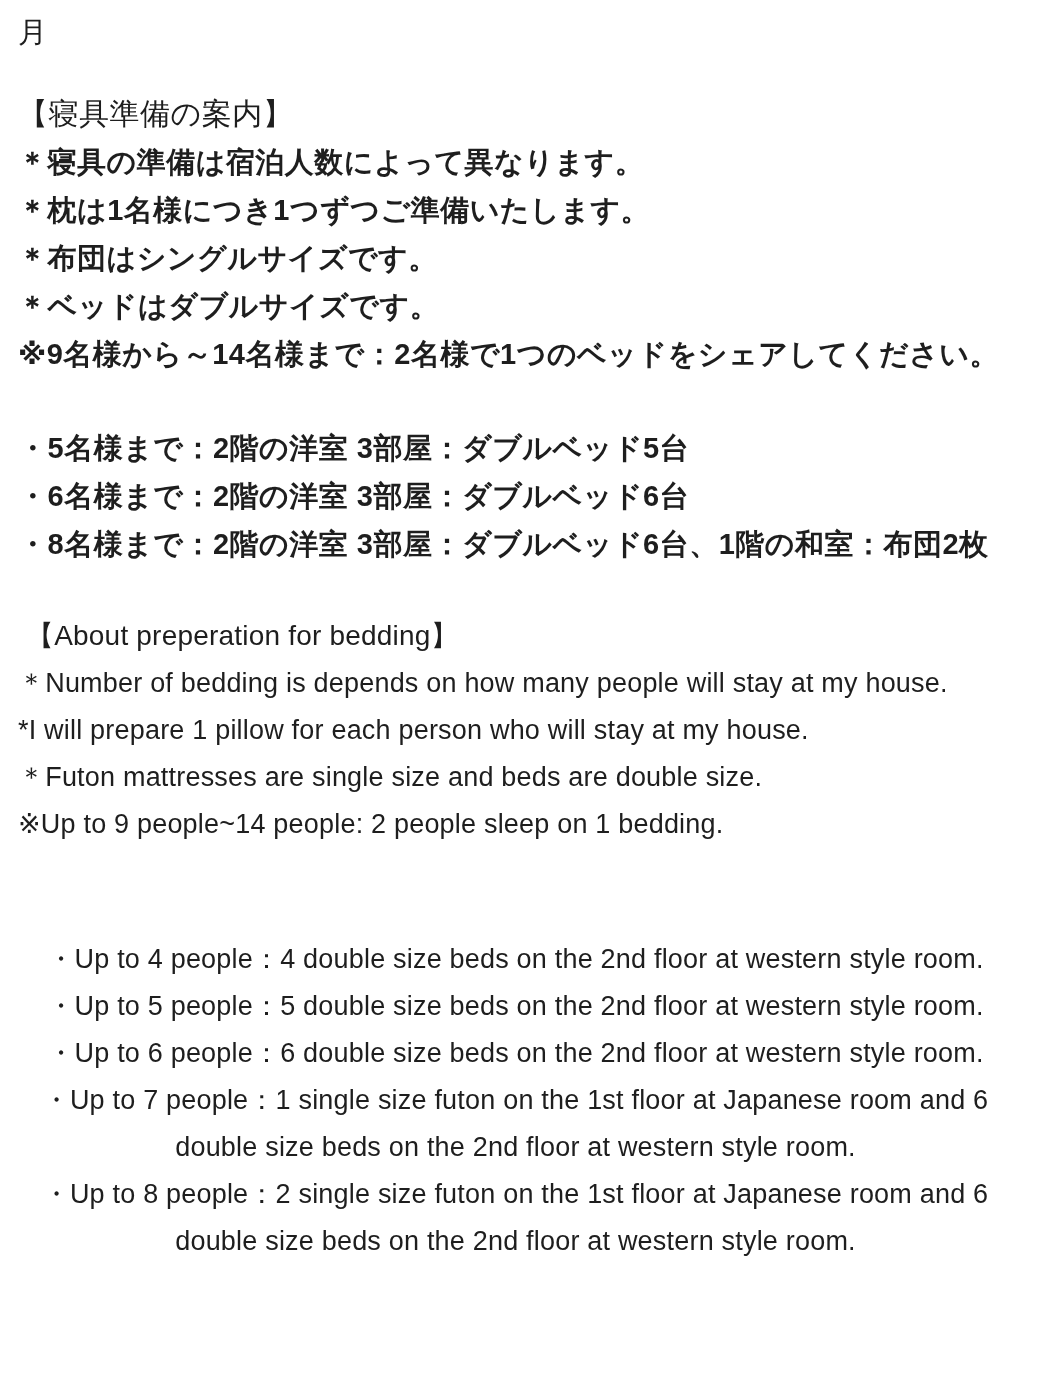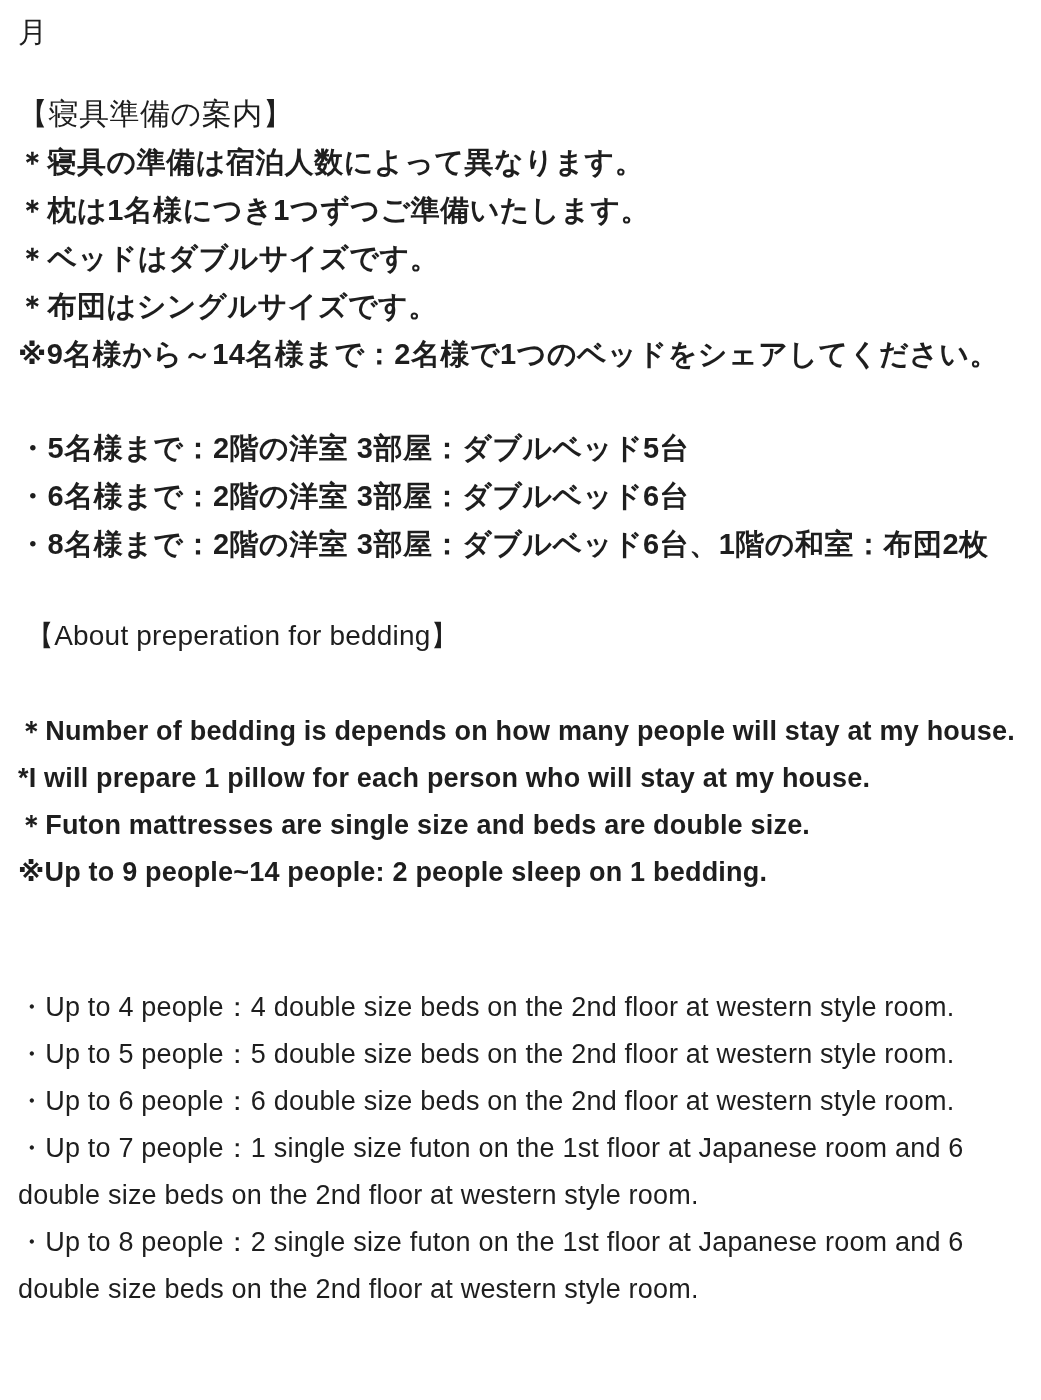--- a/index.html
+++ b/index.html
@@ -44,51 +44,50 @@
     font-size: 27px;
     letter-spacing: 0.2px;
   }
   .en-heading {
     margin-top: 44px;
     font-size: 28px;
     line-height: 48px;
     padding-left: 8px;
   }
   .en-notes {
-    margin-top: 48px;
-    font-weight: bold;
   }
   .en .line {
     line-height: 47px;
     white-space: nowrap;
   }
   .en-bullets {
     margin-top: 88px;
   }
   .en-bullets .para {
     line-height: 47px;
     white-space: normal;
     max-width: 995px;
+    text-align: center;
   }
 </style>
 </head>
 <body>
 
 <div class="doc">
 
   <div class="date-line jp">月</div>
 
   <div class="jp">
     <div class="jp-heading">【寝具準備の案内】</div>
 
     <div>
       <div class="line">＊寝具の準備は宿泊人数によって異なります。</div>
       <div class="line">＊枕は1名様につき1つずつご準備いたします。</div>
+      <div class="line">＊布団はシングルサイズです。</div>
       <div class="line">＊ベッドはダブルサイズです。</div>
-      <div class="line">＊布団はシングルサイズです。</div>
       <div class="line">※9名様から～14名様まで：2名様で1つのベッドをシェアしてください。</div>
     </div>
 
     <div class="jp-bullets">
       <div class="line">・5名様まで：2階の洋室 3部屋：ダブルベッド5台</div>
       <div class="line">・6名様まで：2階の洋室 3部屋：ダブルベッド6台</div>
       <div class="line">・8名様まで：2階の洋室 3部屋：ダブルベッド6台、1階の和室：布団2枚</div>
     </div>
   </div>
 

